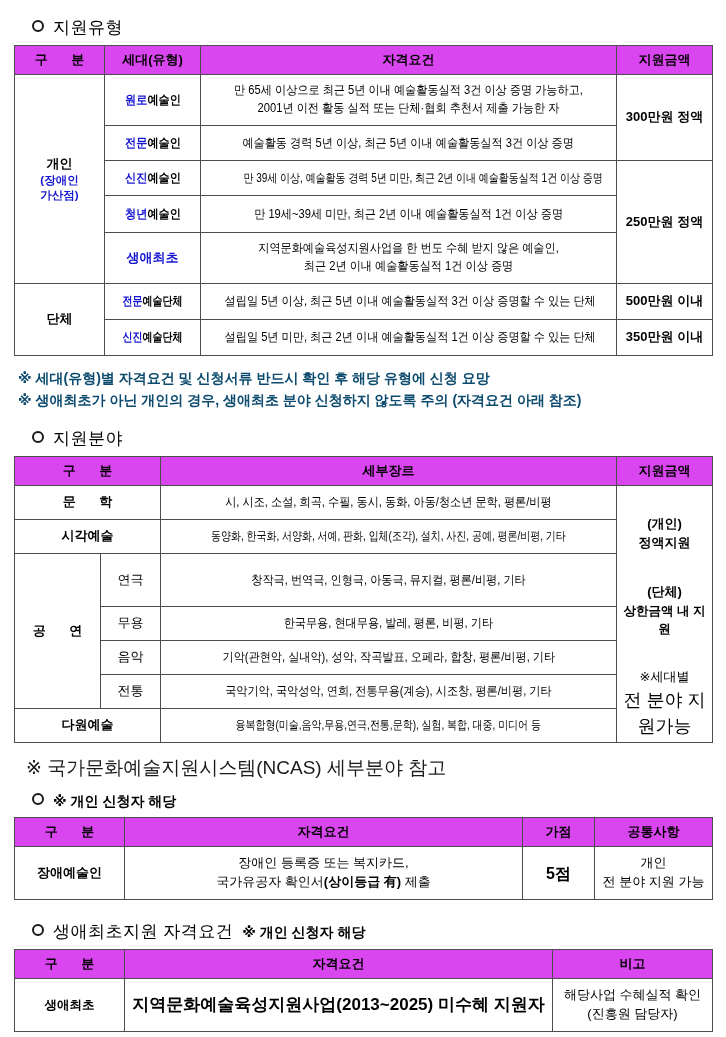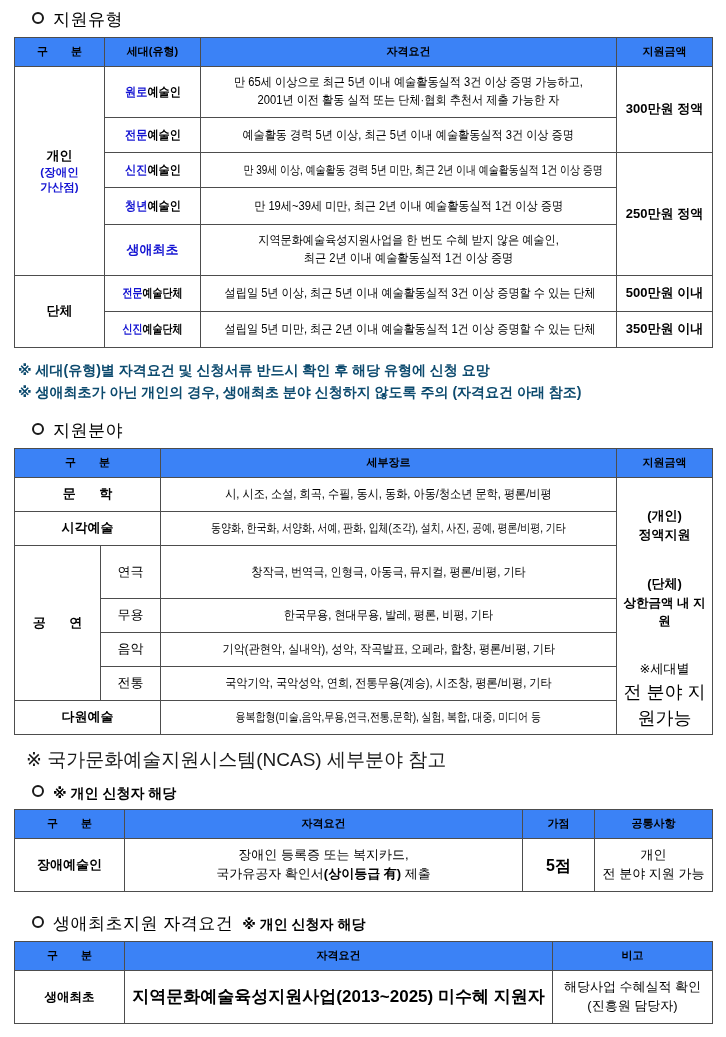--- a/index.html
+++ b/index.html
@@ -12,21 +12,21 @@
     background: #ffffff;
     font-family: "Liberation Sans", "DejaVu Sans", sans-serif;
     color: #000000;
     overflow: hidden;
   }
   .page {
     position: relative;
     width: 726px;
     height: 1037px;
     box-sizing: border-box;
-    padding: 0 14px;
+    padding: 8px 14px;
   }
 
   
   .heading {
     display: flex;
     align-items: baseline;
     gap: 9px;
     font-size: 17px;
     letter-spacing: 0.5px;
     padding-left: 18px;
@@ -59,23 +59,23 @@
   table.grid th, table.grid td {
     border: 1px solid #4d4d4d;
     padding: 3px 3px;
     font-size: 13px;
     text-align: center;
     vertical-align: middle;
     line-height: 1.45;
     color: #000;
   }
   table.grid thead th {
-    background: #3b82f6;
+    background: #d946ef;
     font-weight: bold;
-    font-size: 11px;
+    font-size: 13px;
     height: 22px;
   }
   .spaced { letter-spacing: 10px; text-indent: 10px; }
   .b { font-weight: bold; }
   .blue { color: #1414d2; font-weight: bold; }
   .narrow {
     font-size: 12.4px;
     transform: scaleX(0.9);
     transform-origin: center center;
     display: inline-block;

